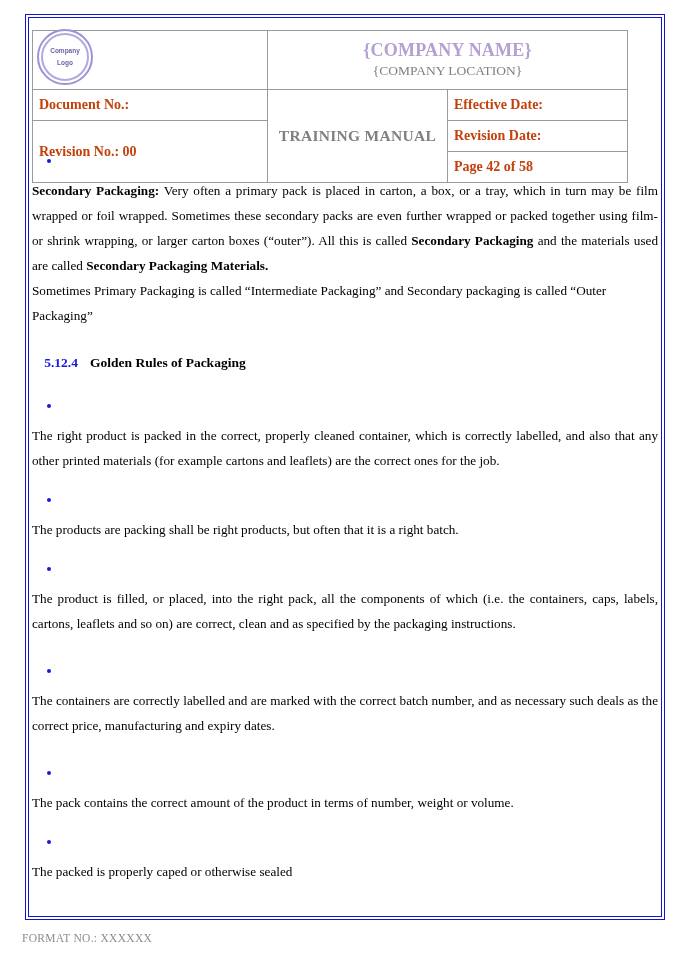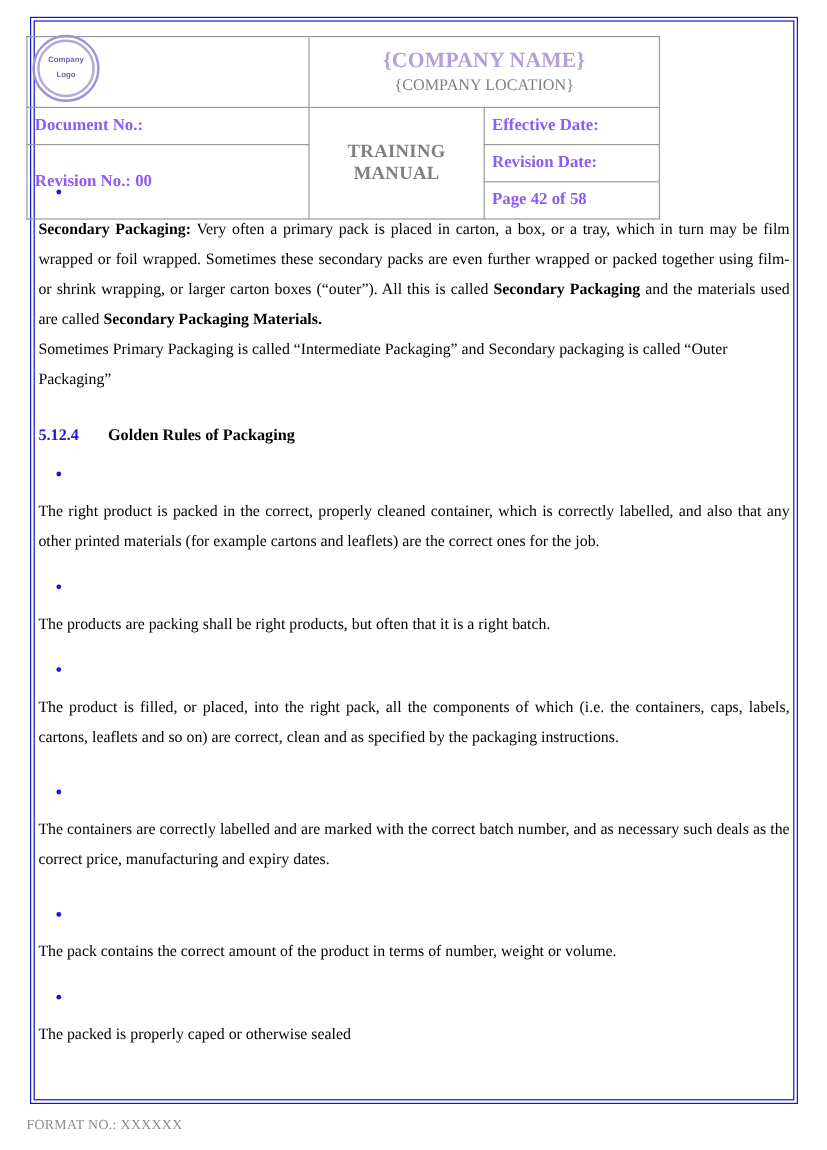--- a/index.html
+++ b/index.html
@@ -32,23 +32,23 @@
     right: 2px;
     bottom: 2px;
     border: 1px solid #1414c8;
     box-sizing: border-box;
     pointer-events: none;
   }
 
   
   #header-table {
     position: absolute;
-    left: 22px;
+    left: 32px;
     top: 30px;
-    width: 528px;
+    width: 596px;
     border-collapse: collapse;
     table-layout: fixed;
   }
   #header-table td {
     border: 1px solid #9a9a9a;
     padding: 0;
     vertical-align: middle;
   }
 
   .logo-cell {
@@ -72,21 +72,21 @@
   .company-location {
     font-family: "Liberation Serif", "DejaVu Serif", serif;
     font-size: 13.5px;
     color: #808080;
     line-height: 1.35;
   }
 
   .lbl-cell {
     font-size: 14px;
     font-weight: bold;
-    color: #8b5cf6;
+    color: #c2410c;
     padding: 4px 0 4px 6px !important;
     height: 22px;
   }
   .doc-col { width: 234px; }
   .mid-col { width: 207px; }
   .right-col { width: 187px; margin-top: 40px; }
 
   .manual-cell {
     text-align: center;
     font-size: 15.5px;
@@ -175,21 +175,22 @@
     text-align: justify;
     padding-right: 2px;
   }
   .para-text.noj { text-align: left; }
   .para-text b { font-weight: bold; }
 
   .sec-head {
     display: flex;
     align-items: baseline;
     margin-top: 27px;
-    margin-bottom: 12px;
+    margin-bottom: 22px;
+    text-align: center;
   }
   .sec-num {
     flex: 0 0 58px;
     color: #1818d8;
     font-weight: bold;
     font-size: 13.5px;
   }
   .sec-title {
     color: #000000;
     font-weight: bold;

